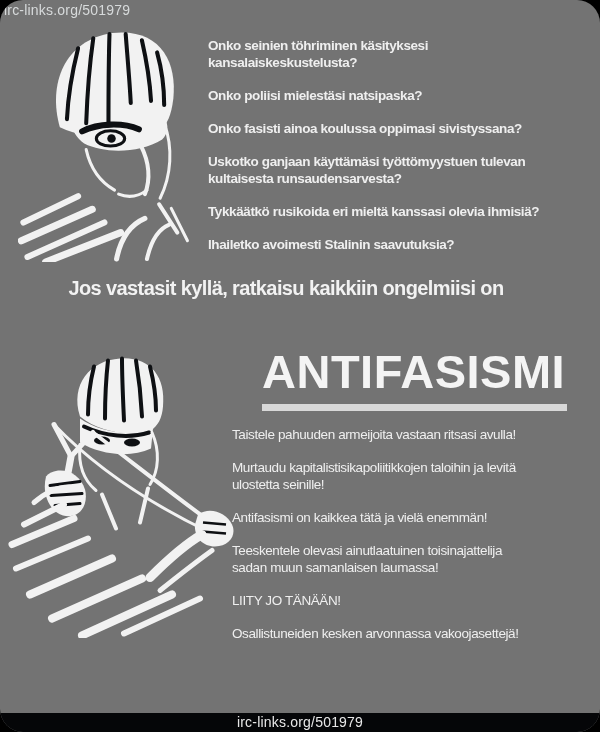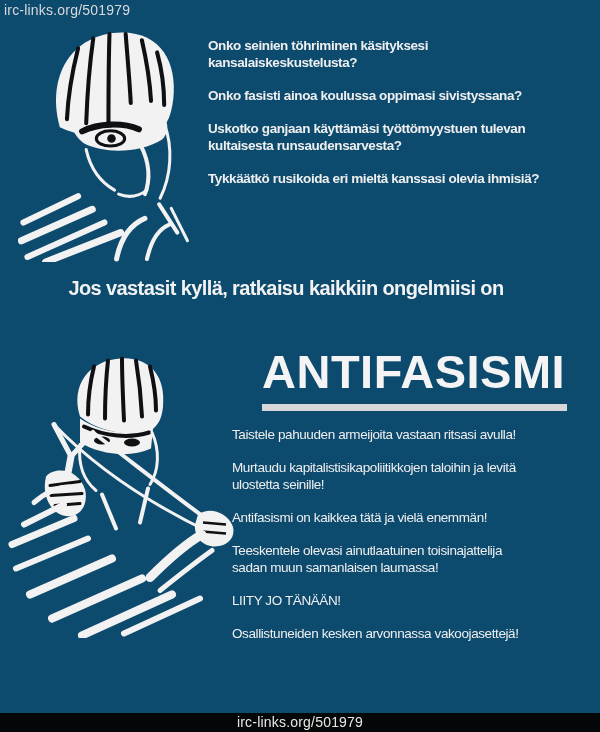--- a/index.html
+++ b/index.html
@@ -1,23 +1,24 @@
 <!DOCTYPE html>
 <html><head>
 <meta charset="utf-8">
 <style>
   html, body { margin: 0; padding: 0; background: #000; }
   .page {
     position: relative;
     width: 600px;
     height: 732px;
-    background: #0c4a6e;
+    background: #737373;
     overflow: hidden;
     font-family: "Liberation Sans", sans-serif;
     color: #ececec;
+    border-radius: 23px;
   }
   .watermark-top {
     position: absolute;
     left: 4px; top: 2px;
     font-size: 14px;
     color: #d7dadb;
     letter-spacing: 0.2px;
   }
   .portrait-art {
     position: absolute;
@@ -143,24 +144,26 @@
         <path stroke-width="4" d="M126,232 C130,214 138,202 148,198"></path>
         <path stroke-width="4" d="M138,178 L156,206"></path>
         <path stroke-width="3" d="M150,182 L166,214"></path>
       </g>
     </svg>
   </div>
 
   <div class="questions">
     <p class="q">Onko seinien töhriminen käsityksesi
 kansalaiskeskustelusta?</p>
+    <p class="q">Onko poliisi mielestäsi natsipaska?</p>
     <p class="q">Onko fasisti ainoa koulussa oppimasi sivistyssana?</p>
     <p class="q">Uskotko ganjaan käyttämäsi työttömyystuen tulevan
 kultaisesta runsaudensarvesta?</p>
     <p class="q">Tykkäätkö rusikoida eri mieltä kanssasi olevia ihmisiä?</p>
+    <p class="q">Ihailetko avoimesti Stalinin saavutuksia?</p>
   </div>
 
   <div class="headline">Jos vastasit kyllä, ratkaisu kaikkiin ongelmiisi on</div>
 
   <div class="title-block">
     <div class="poster-title">ANTIFASISMI</div>
     <div class="title-underline"></div>
   </div>
 
   <div class="slingshot-art">

